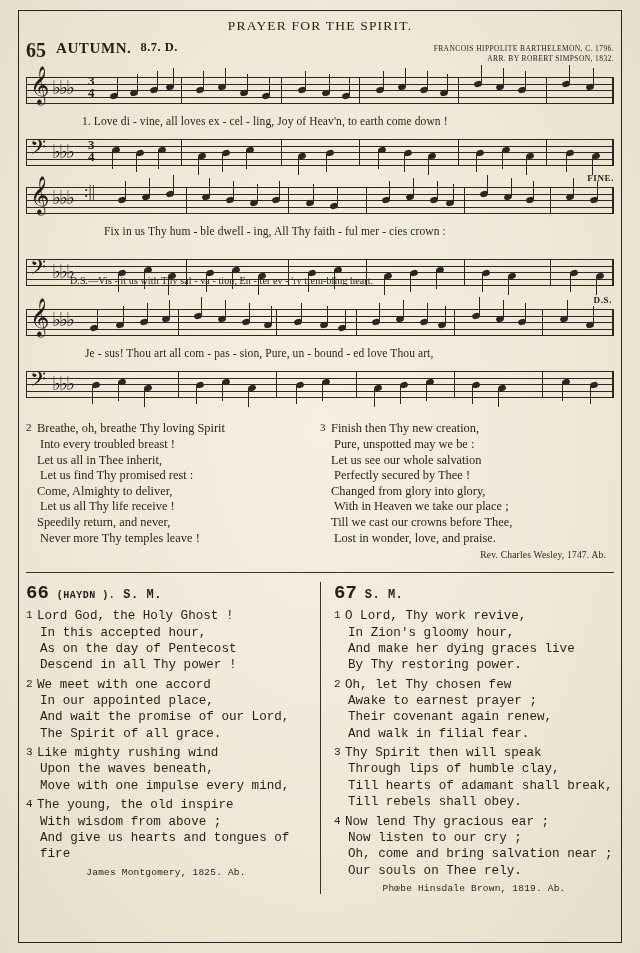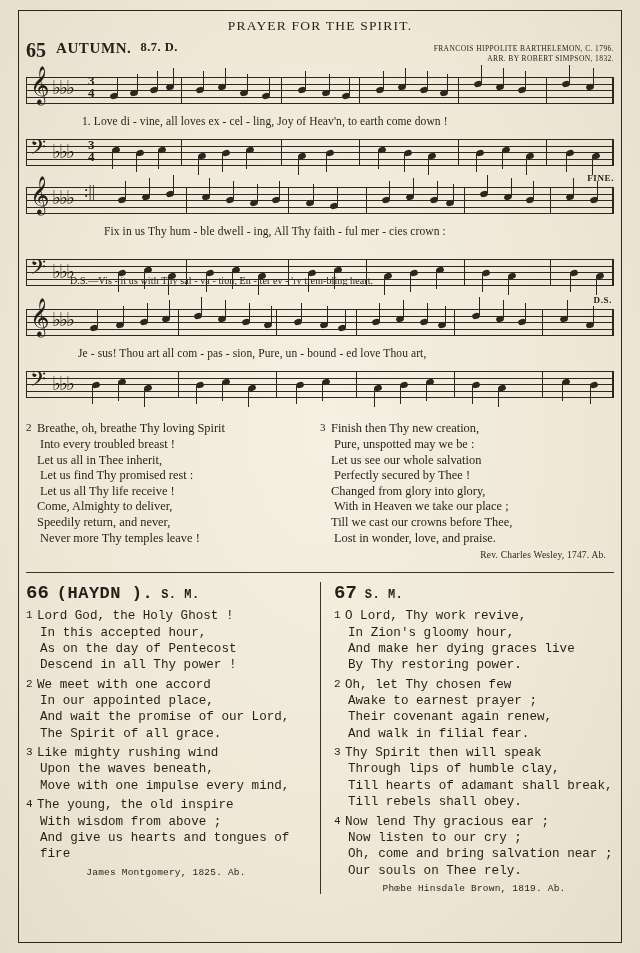--- a/index.html
+++ b/index.html
@@ -118,21 +118,21 @@
   
   .hr-mid{border-bottom:1px solid #3a332a;margin:10px 0 0 0;}
   .dual{
     display:flex;margin-top:9px;
   }
   .dual .col{width:50%;box-sizing:border-box;}
   .dual .col.left{padding-right:14px;border-right:none;}
   .dual .col.right{padding-left:14px;}
   .h2head{display:flex;align-items:baseline;margin-bottom:4px;}
   .h2num{font-size:19px;font-weight:bold;margin-right:8px;}
-  .h2name{font-size:17px;font-variant:small-caps;text-transform:uppercase;font-weight:bold;letter-spacing:.5px;}
+  .h2name{font-size:10px;font-variant:small-caps;text-transform:uppercase;font-weight:bold;letter-spacing:.5px;}
   .h2meter{font-size:12px;font-weight:bold;margin-left:8px;letter-spacing:.5px;}
   .stanza{font-size:12.6px;line-height:1.3;margin-bottom:3px;}
   .vertical-rule{
     position:absolute;
     left:50%;
     width:1px;
     background:#3a332a;
   }
 </style>
 </head>
@@ -623,21 +623,21 @@
         <div class="stemnote" style="left:534px;top:11px;">
             <div class="hd"></div>
             <div class="st"></div>
           </div>
         <div class="stemnote" style="left:560px;top:17px;">
             <div class="hd"></div>
             <div class="st"></div>
           </div>
       </div>
       <div style="position:relative;height:20px;">
-        <div class="lyric" style="left:52px;top:2px;">Je - sus! Thou   art   all com - pas - sion,  Pure, un - bound - ed love Thou art,</div>
+        <div class="lyric" style="left:59px;top:2px;">Je - sus! Thou   art   all com - pas - sion,  Pure, un - bound - ed love Thou art,</div>
       </div>
       <div class="staff" style="height:40px;margin-top:2px;">
         <div class="lines">
             <i></i>
             <i></i>
             <i></i>
             <i></i>
             <i></i>
           </div>
         <div class="bar start"></div>
@@ -712,22 +712,22 @@
       </div>
     </div>
 
     <div class="verse-block">
       <div class="verse-col">
         <div class="verse">
           <span class="vnum">2</span><span>Breathe, oh, breathe Thy loving Spirit</span>
           <span class="vline ind1">Into every troubled breast !</span>
           <span class="vline ind2">Let us all in Thee inherit,</span>
           <span class="vline ind1">Let us find Thy promised rest :</span>
+          <span class="vline ind2">Come, Almighty to deliver,</span>
           <span class="vline ind1">Let us all Thy life receive !</span>
-          <span class="vline ind2">Come, Almighty to deliver,</span>
           <span class="vline ind2">Speedily return, and never,</span>
           <span class="vline ind1">Never more Thy temples leave !</span>
         </div>
       </div>
       <div class="verse-col">
         <div class="verse">
           <span class="vnum">3</span><span>Finish then Thy new creation,</span>
           <span class="vline ind1">Pure, unspotted may we be :</span>
           <span class="vline ind2">Let us see our whole salvation</span>
           <span class="vline ind1">Perfectly secured by Thee !</span>

